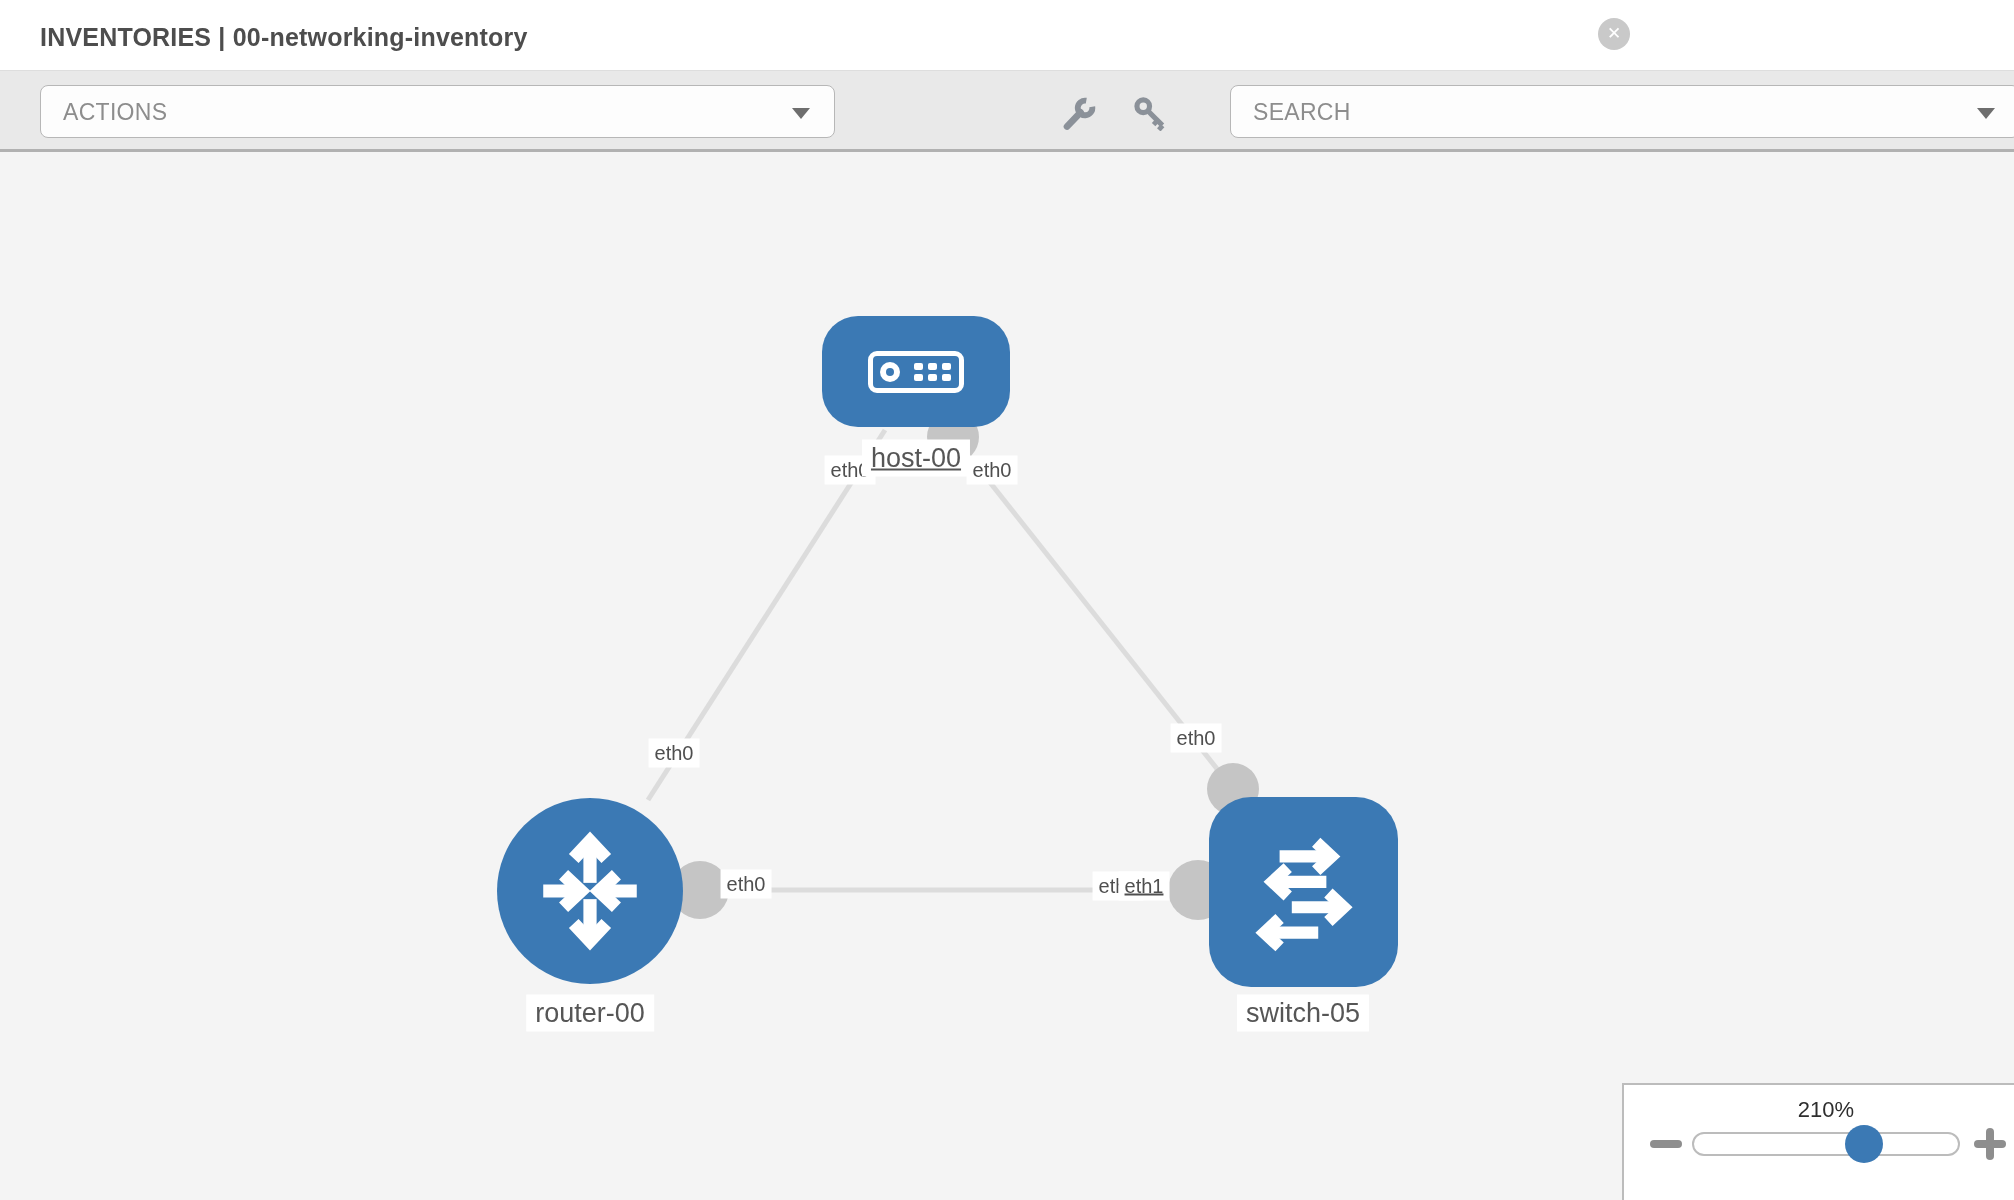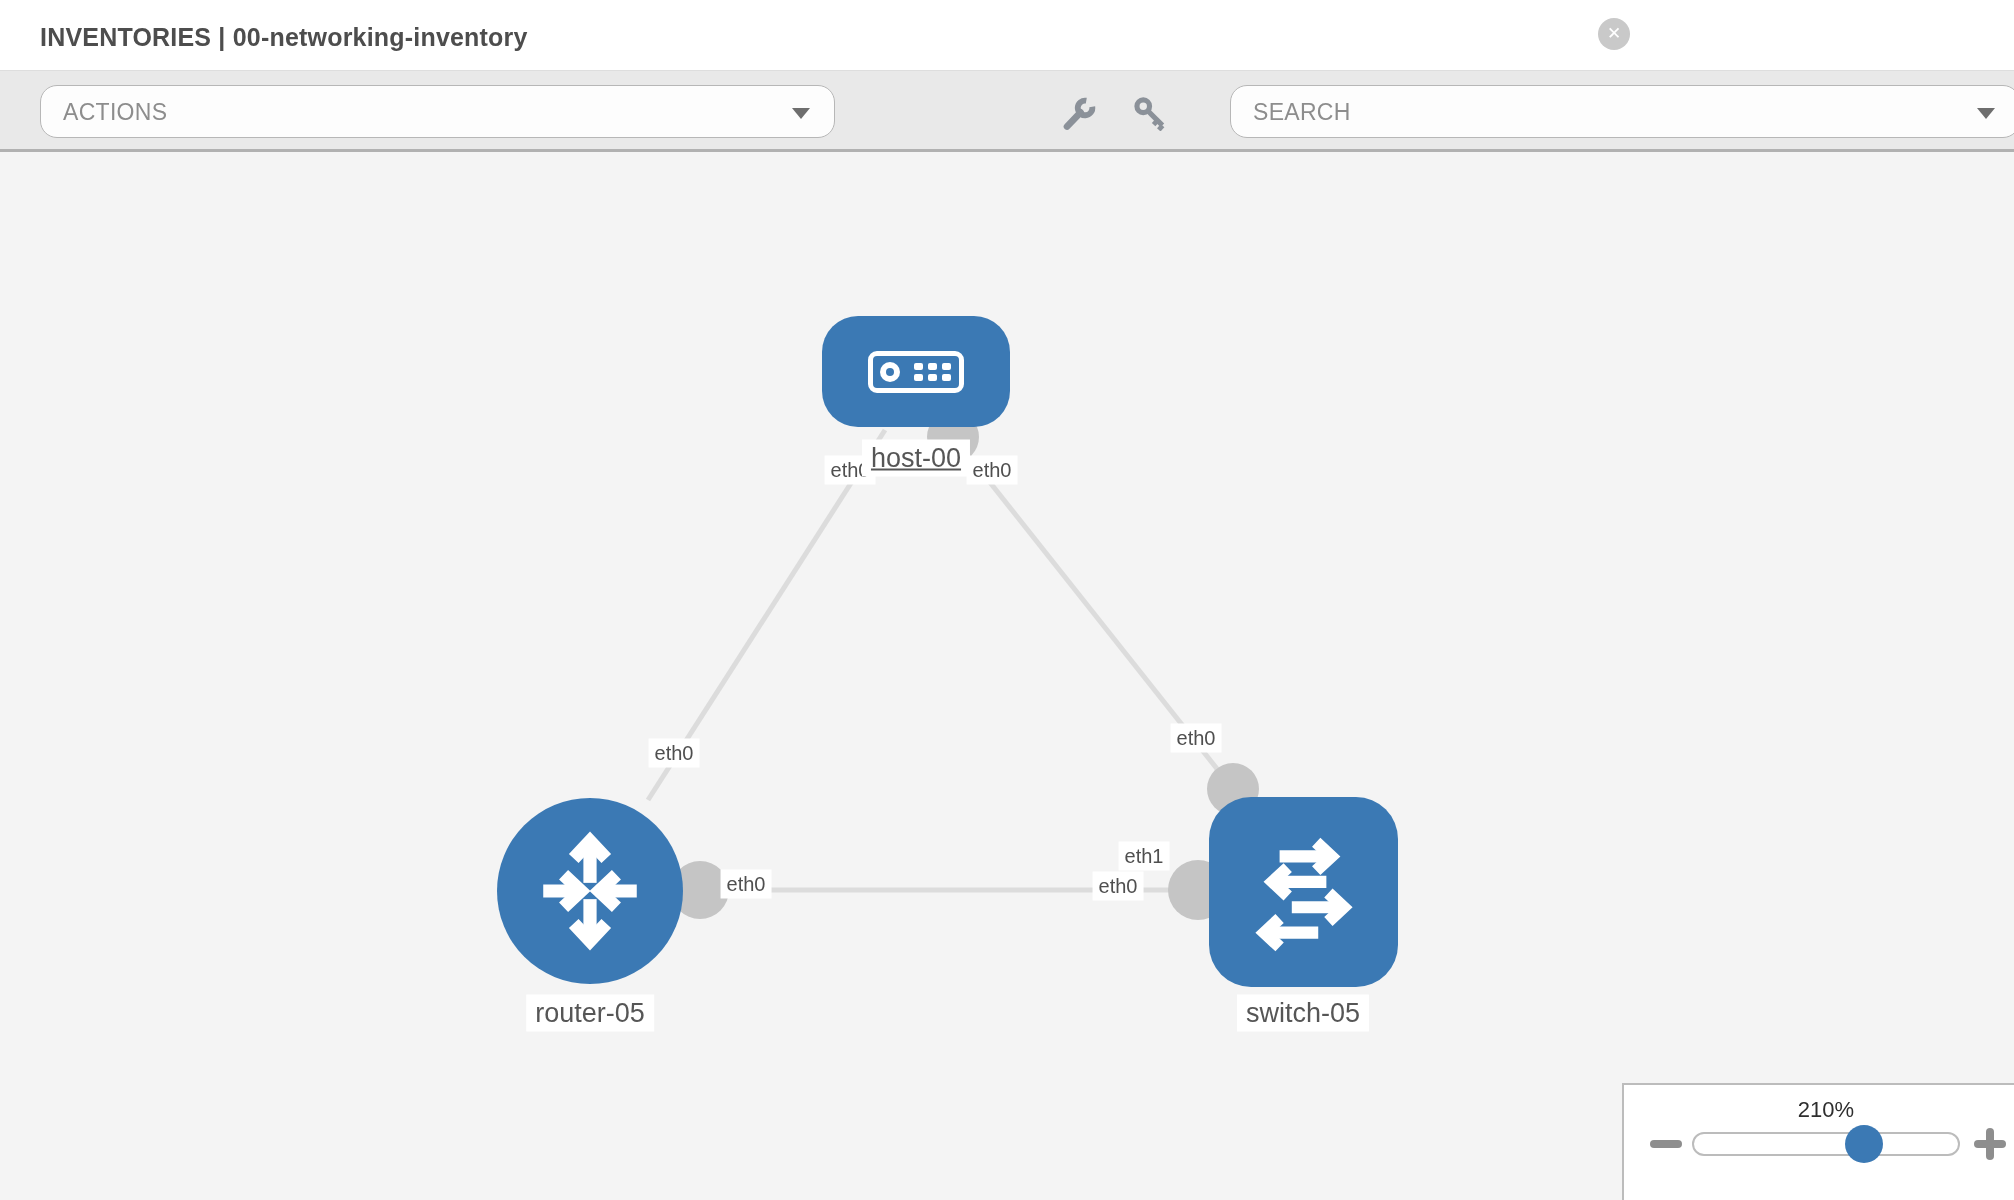--- a/index.html
+++ b/index.html
@@ -12,21 +12,21 @@
   .page-title { position: absolute; left: 40px; top: 0; height: 70px; line-height: 74px;
                 font-size: 25px; font-weight: 700; color: #4d4d4d; letter-spacing: 0.2px; }
   .close-btn { position: absolute; right: 38px; top: 18px; width: 32px; height: 32px; border-radius: 50%;
                background: #c9c9c9; color: #ffffff; text-align: center; line-height: 32px;
                font-size: 17px; font-weight: 700; cursor: pointer; }
 
   
   .toolbar { position: absolute; left: 0; top: 70px; width: 2014px; height: 82px;
              background: #e9e9e9; border-top: 1px solid #dedede; border-bottom: 3px solid #b1b1b1; }
   .select-box { position: absolute; top: 14px; height: 53px; background: #fdfdfd;
-                border: 1px solid #b7b7b7; border-radius: 17px; }
+                border: 1px solid #b7b7b7; border-radius: 8px; }
   .select-box .ph { position: absolute; left: 22px; top: 0; height: 51px; line-height: 53px;
                     font-size: 23px; color: #8d8d8d; letter-spacing: 0.3px; }
   .caret { position: absolute; right: 24px; top: 22px; width: 0; height: 0;
            border-left: 9px solid transparent; border-right: 9px solid transparent;
            border-top: 11px solid #6e6e6e; }
   .actions-box { left: 40px; width: 795px; }
   .search-box  { left: 1230px; width: 790px; text-align: right; }
   .tool-icon { position: absolute; top: 24px; width: 36px; height: 36px; cursor: pointer; }
   .wrench-pos { left: 1062px; }
   .key-pos { left: 1132px; }
@@ -166,24 +166,24 @@
         </g>
       </svg>
     </div>
 
     <span class="chip chip-if" style="left:850px; top:318px;">eth0</span>
     <span class="chip chip-if" style="left:992px; top:318px;">eth0</span>
     <span class="chip chip-if" style="left:674px; top:601px;">eth0</span>
     <span class="chip chip-if" style="left:746px; top:732px;">eth0</span>
     <span class="chip chip-if" style="left:1196px; top:586px;">eth0</span>
     <span class="chip chip-if" style="left:1118px; top:734px; z-index:5;">eth0</span>
-    <span class="chip chip-if" style="left:1144px; top:704px;">eth1</span>
+    <span class="chip chip-if" style="left:1144px; top:734px;text-decoration:underline;">eth1</span>
 
     <span class="chip chip-node" style="left:916px; top:306px;text-decoration:underline;">host-00</span>
-    <span class="chip chip-node" style="left:590px; top:861px;">router-05</span>
+    <span class="chip chip-node" style="left:590px; top:861px;">router-00</span>
     <span class="chip chip-node" style="left:1303px; top:861px;">switch-05</span>
 
     <div class="zoom-panel">
       <div class="zoom-value">210%</div>
       <div class="zoom-minus"></div>
       <div class="zoom-track"></div>
       <div class="zoom-thumb"></div>
       <div class="zoom-plus">
           <span class="h"></span>
           <span class="v"></span>

